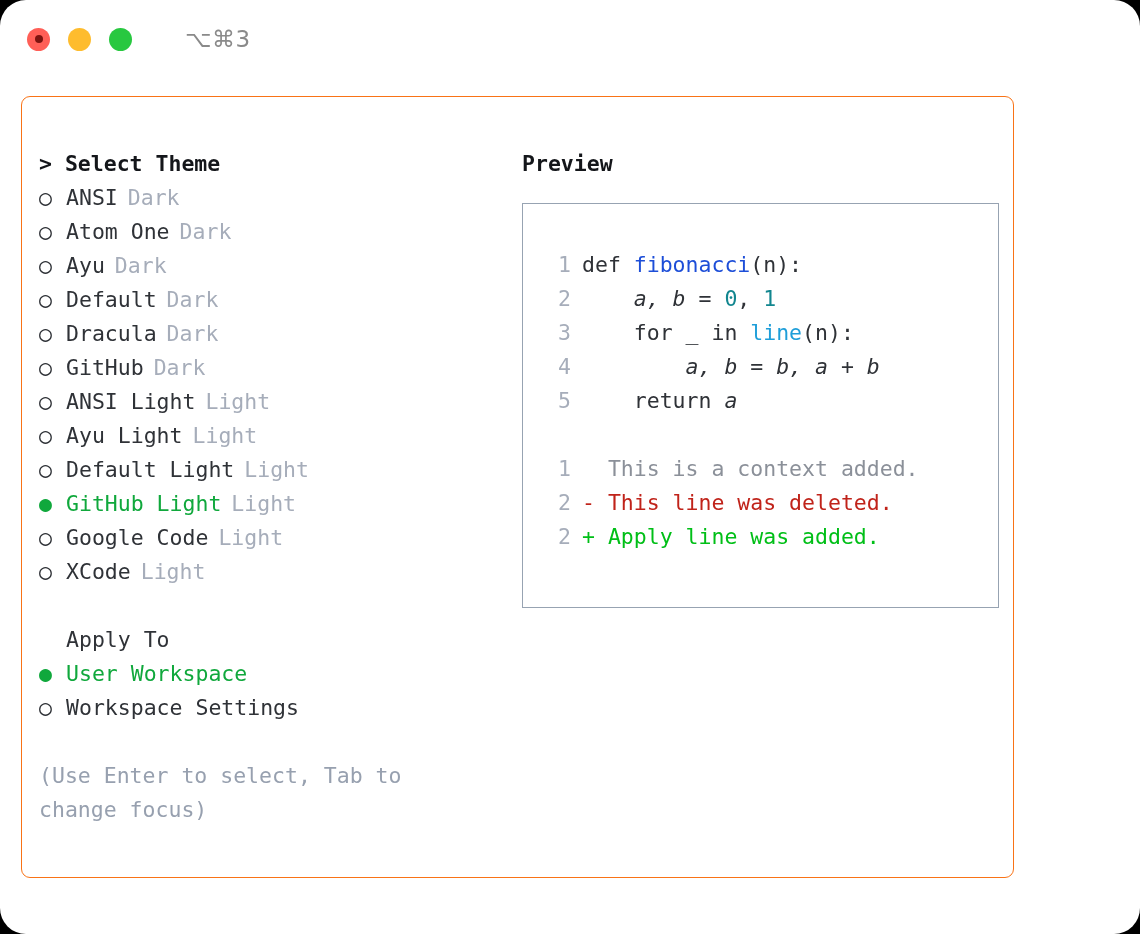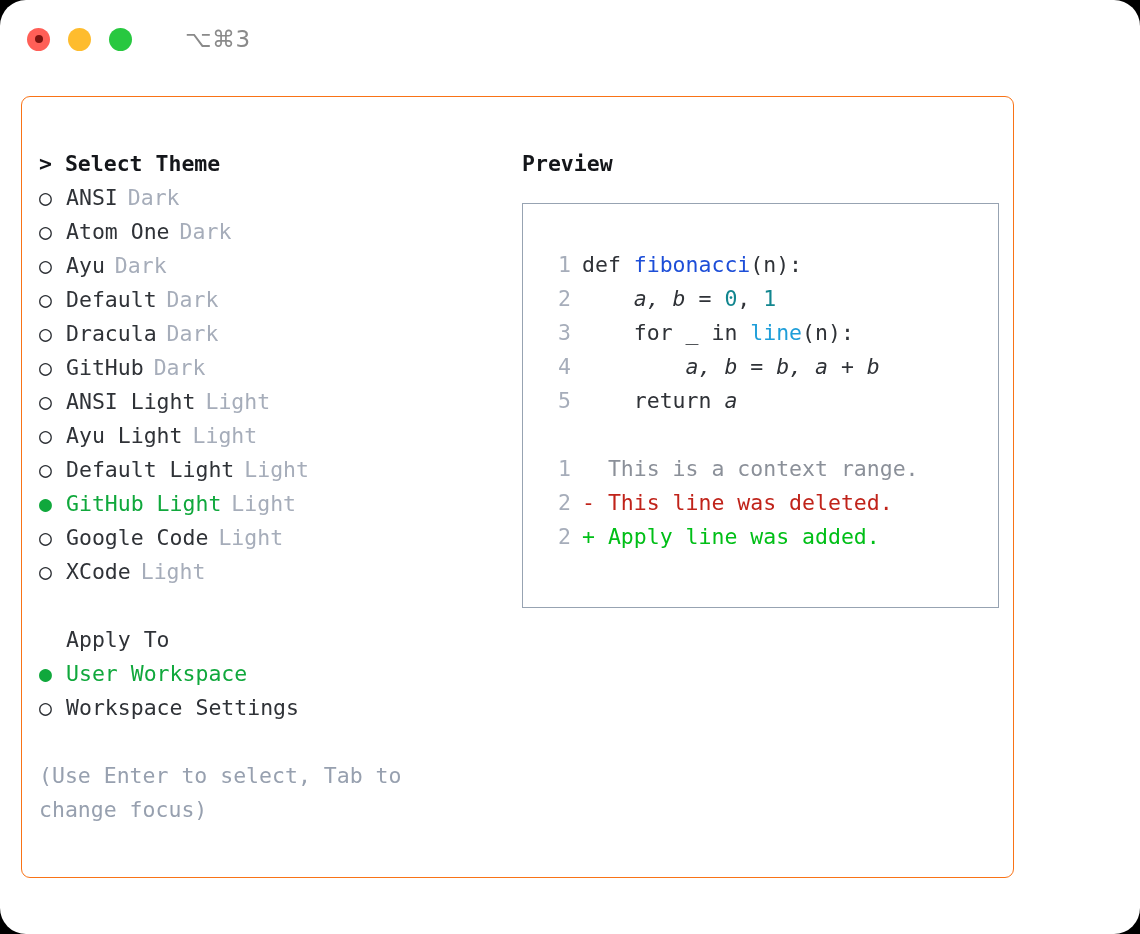--- a/index.html
+++ b/index.html
@@ -313,21 +313,21 @@
               <span class="code-body"><span class="tok-kw">    return </span><span class="tok-var">a</span></span>
             </div>
           </div>
 
           <div class="diff-gap"></div>
 
           <div>
             <div class="code-line">
               <span class="lineno">1</span>
               <span class="code-body diff-ctx">  </span>
-              <span class="code-body diff-ctx">This is a context range.</span>
+              <span class="code-body diff-ctx">This is a context added.</span>
             </div>
             <div class="code-line">
               <span class="lineno">2</span>
               <span class="code-body diff-del">- </span>
               <span class="code-body diff-del">This line was deleted.</span>
             </div>
             <div class="code-line">
               <span class="lineno">2</span>
               <span class="code-body diff-add">+ </span>
               <span class="code-body diff-add">Apply line was added.</span>

